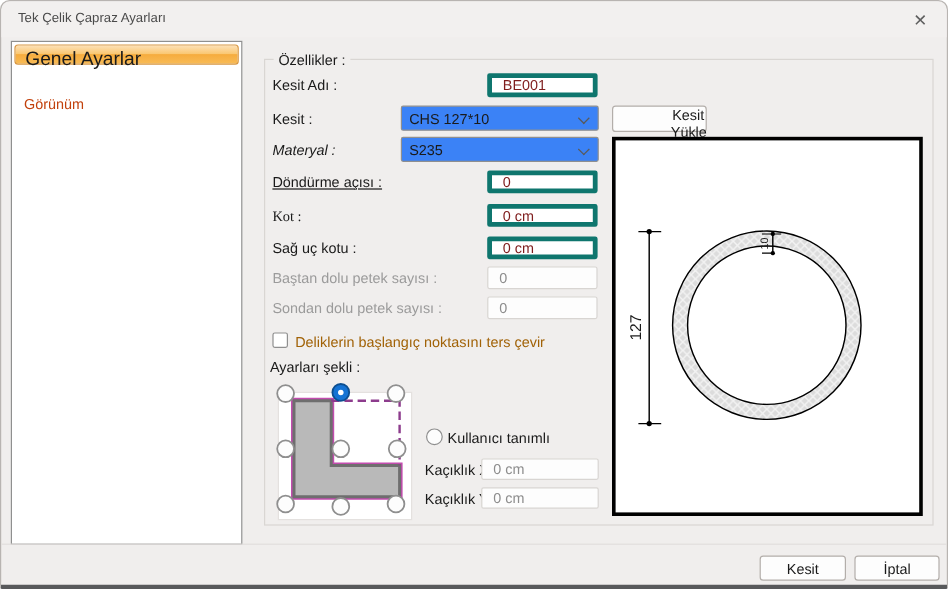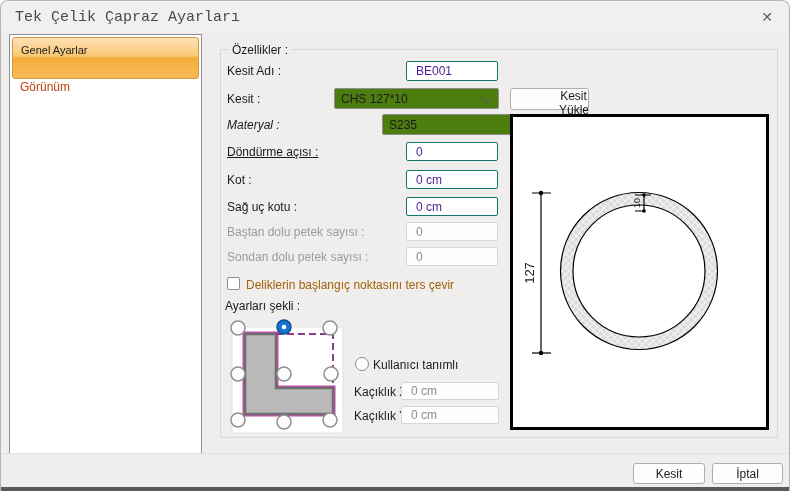--- a/index.html
+++ b/index.html
@@ -3,42 +3,42 @@
 <meta charset="utf-8">
 <style>
   * { margin:0; padding:0; box-sizing:border-box; }
   html,body { width:790px; height:491px; background:#ffffff;
               font-family:"Liberation Sans", sans-serif; }
   .dialog { position:absolute; left:0; top:0; width:790px; height:491px;
             background:#f0eeed; border:1px solid #b8b4b1;
             border-bottom:4px solid #58595b; border-radius:8px 8px 2px 2px; overflow:hidden; }
   .titlebar { position:absolute; left:0; top:0; width:100%; height:30px;
               background:#f2f0ef; border-radius:8px 8px 0 0; }
-  .title { position:absolute; left:14px; top:8px; font-size:15px; color:#4a4a4a;font-family:Liberation Mono, monospace; }
+  .title { position:absolute; left:14px; top:8px; font-size:11px; color:#4a4a4a; }
   .close-btn { position:absolute; right:12px; top:6px; width:20px; height:20px;
                text-align:center; line-height:20px; font-size:14px; color:#5f5f5f; cursor:default; }
   .sidebar { position:absolute; left:8px; top:33px; width:193px; height:420px;
              background:#ffffff; border:1px solid #8f8f8f; }
-  .side-item-selected { position:absolute; left:2px; top:2px; width:187px; height:42px;
+  .side-item-selected { position:absolute; left:2px; top:2px; width:187px; height:17px;
       border:1px solid #d89742; border-radius:3px;
       background:linear-gradient(#fde0b5 0%, #fac873 45%, #f6ac3e 50%, #f8bb55 100%);
-      font-size:11px; color:#1a1a1a; line-height:24px; padding-left:8px; }
+      font-size:16px; color:#1a1a1a; line-height:24px; padding-left:8px; }
   .side-item { position:absolute; left:4px; top:40px; width:185px; height:24px;
       font-size:12px; color:#c2410c; line-height:24px; padding-left:6px; }
   .groupbox { position:absolute; left:219px; top:48px; width:558px; height:389px;
               border:1px solid #d9d6d3; }
   .legend { position:absolute; left:227px; top:42px; background:#f0eeed;
             padding:0 4px; font-size:12px; color:#1a1a1a; }
   .flabel { position:absolute; font-size:12px; color:#1a1a1a; }
   .flabel.dis { color:#9b9b9b; }
-  input.txt { position:absolute; border:1px solid #0f766e; background:#ffffff;
-              font-family:"Liberation Sans", sans-serif; font-size:12px; color:#4c1d95;
+  input.txt { position:absolute; border:4px solid #0f766e; background:#ffffff;
+              font-family:"Liberation Sans", sans-serif; font-size:12px; color:#7f1d1d;
               padding-left:9px; border-radius:2px; }
   input.txt:disabled, input.txt.dis { border:1px solid #d8d5d2; color:#8d8d8d; background:#fdfdfd; }
-  .combo { position:absolute; left:333px; width:165px; height:21px; background:#4d7c0f;
+  .combo { position:absolute; left:333px; width:165px; height:21px; background:#3b82f6;
            border:1px solid #8f8f8f; border-radius:2px; font-size:12px; color:#1a1a1a;text-decoration:underline; }
   .combo .val { position:absolute; left:6px; top:3px; }
   .chev { position:absolute; right:8px; top:6px; width:7px; height:7px;
           border-left:1.5px solid #5a5a5a; border-bottom:1.5px solid #5a5a5a;
           transform:rotate(-45deg); }
   .btn { position:absolute; background:#fdfdfd; border:1px solid #b3aeaa; border-radius:3px;
          font-family:"Liberation Sans", sans-serif; font-size:12px; color:#1a1a1a; text-align:center; }
   .checkbox { position:absolute; left:226px; top:276px; width:13px; height:13px;
               border:1px solid #8f8f8f; border-radius:2px; background:#ffffff; }
   .cb-label { position:absolute; left:245px; top:277px; font-size:12px; color:#a16207; }
@@ -71,29 +71,29 @@
   <input class="txt" style="left: 405px; top: 60px; width: 92px; height: 20px;" value="BE001">
 
   <div class="flabel" style="left:226px; top:91px;">Kesit :</div>
   <div class="combo" style="top:87px;">
     <span class="val">CHS 127*10</span>
     <span class="chev"></span>
   </div>
   <button class="btn" style="left:509px; top:87px; width:79px; height:22px;padding-left:48px;">Kesit Yükle</button>
 
   <div class="flabel" style="left:226px; top:117px;font-style:italic;">Materyal :</div>
-  <div class="combo" style="top:113px;margin-left:48px;">
+  <div class="combo" style="top:113px;">
     <span class="val">S235</span>
     <span class="chev"></span>
   </div>
 
   <div class="flabel" style="left:226px; top:144px;text-decoration:underline;">Döndürme açısı :</div>
   <input class="txt" style="left: 405px; top: 141px; width: 92px; height: 19px;" value="0">
 
-  <div class="flabel" style="left:226px; top:172px;">Kot :</div>
+  <div class="flabel" style="left:226px; top:172px;font-family:Liberation Serif, serif;">Kot :</div>
   <input class="txt" style="left: 405px; top: 169px; width: 92px; height: 19px;" value="0 cm">
 
   <div class="flabel" style="left:226px; top:199px;">Sağ uç kotu :</div>
   <input class="txt" style="left: 405px; top: 196px; width: 92px; height: 19px;" value="0 cm">
 
   <div class="flabel dis" style="left:226px; top:224px;">Baştan dolu petek sayısı :</div>
   <input class="txt dis" style="left: 405px; top: 221px; width: 92px; height: 19px;" disabled="" value="0">
 
   <div class="flabel dis" style="left:226px; top:249px;">Sondan dolu petek sayısı :</div>
   <input class="txt dis" style="left: 405px; top: 246px; width: 92px; height: 19px;" disabled="" value="0">

